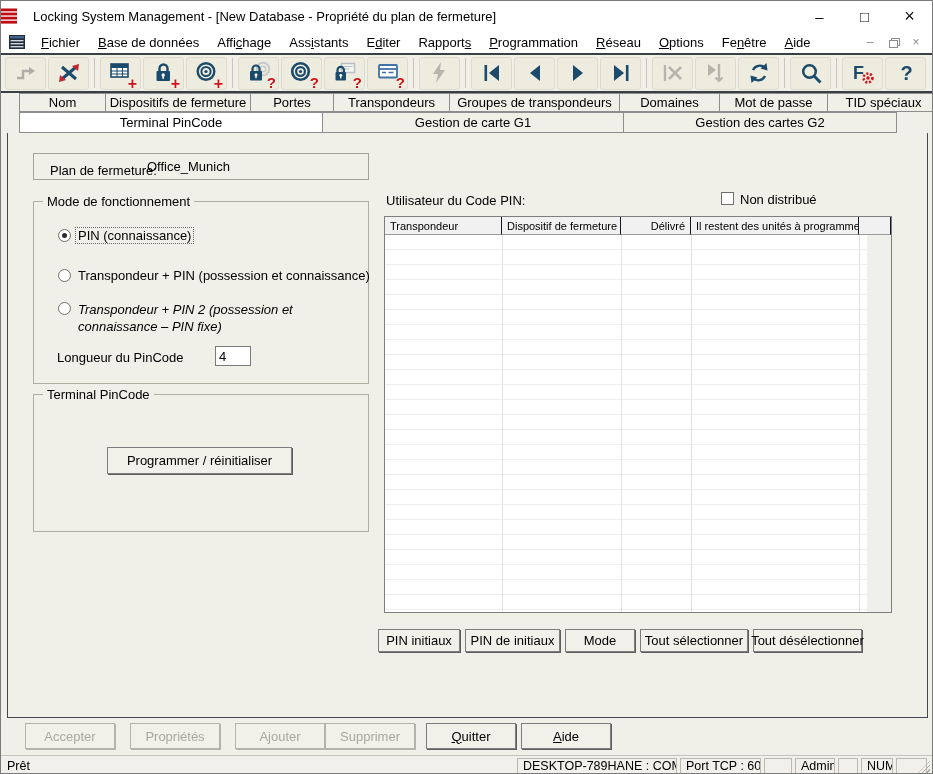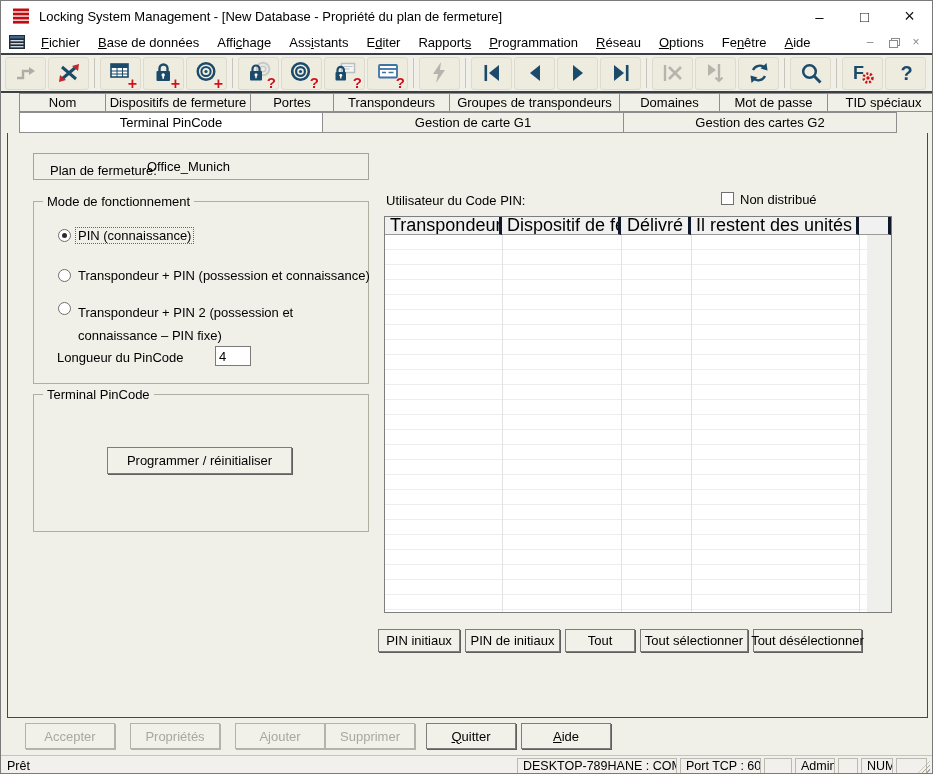--- a/index.html
+++ b/index.html
@@ -2,21 +2,21 @@
 <html><head>
 <meta charset="utf-8">
 <style>
   html,body{margin:0;padding:0;background:#d4d0c8;}
   *{box-sizing:border-box;}
   .window{position:relative;width:933px;height:774px;background:#f0efe8;
     font-family:"Liberation Sans","DejaVu Sans",sans-serif;font-size:13px;color:#000;
     border:1px solid #7a7a7a;overflow:hidden;}
   
   .titlebar{position:absolute;left:0;top:0;width:100%;height:30px;background:#fff;
-    display:flex;align-items:center;padding-left:12px;}
+    display:flex;align-items:center;padding-left:0;gap:6px;}
   .title-text{margin-left:8px;flex:1;font-size:13px;white-space:nowrap;}
   .win-controls{display:flex;height:100%;}
   .win-btn{width:45px;height:100%;display:flex;align-items:center;justify-content:center;
     font-size:15px;color:#111;cursor:default;}
   .win-btn.max{font-size:15px;}
   .win-btn.close{font-size:18px;}
   
   .menubar{position:absolute;left:0;top:30px;width:100%;height:22px;background:#fff;
     display:flex;align-items:center;padding-left:8px;}
   .menu-icon{width:17px;height:15px;margin-right:6px;}
@@ -52,34 +52,34 @@
   .fieldbox .flabel{position:absolute;left:16px;white-space:nowrap;margin-top:8px;}
   .fieldbox .fvalue{position:absolute;white-space:nowrap;}
   
   .groupbox{position:absolute;border:1px solid #b0ada1;}
   .gtitle{position:absolute;top:-8px;left:9px;background:#f0efe8;padding:0 4px;white-space:nowrap;}
   
   .radio{position:absolute;width:13px;height:13px;border-radius:50%;border:1px solid #6f6f6f;background:#fff;}
   .radio.sel::after{content:"";position:absolute;left:3px;top:3px;width:5px;height:5px;border-radius:50%;background:#2b2b2b;}
   .rlabel{position:absolute;white-space:nowrap;}
   .rlabel.focused{border:1px dotted #666;padding:0 2px;margin-left:-3px;}
-  .rlabel.wrap{white-space:normal;width:282px;line-height:23px;}
+  .rlabel.wrap{white-space:normal;width:282px;line-height:17px;font-style:italic;}
   .checkbox{position:absolute;width:13px;height:13px;border:1px solid #6f6f6f;background:#fff;}
   .textinput{position:absolute;border:1px solid #7a7a7a;background:#fff;font-size:13px;
     padding:1px 3px;font-family:"Liberation Sans","DejaVu Sans",sans-serif;}
   
   .btn{position:absolute;display:flex;align-items:center;justify-content:center;background:#f1f0e9;
     border:1px solid #7d7d7d;box-shadow:1px 1px 0 #5f5f5f;font-size:13px;white-space:nowrap;}
   .btn.dis{color:#a9a8a0;border-color:#b4b3ab;box-shadow:1px 1px 0 #b4b3ab;}
   .btn u{text-decoration:underline;}
   
   .listctl{position:absolute;border:1px solid #7e7e7e;background:#fff;}
   .lhead{display:flex;height:18px;background:#f1f1f1;}
-  .th{border-right:3px solid #0f172a;border-bottom:1px solid #9a9a9a;background:#f1f1f1;
-    display:flex;align-items:center;padding:0 5px;font-size:18px;white-space:nowrap;overflow:hidden;}
+  .th{border-right:1px solid #0f172a;border-bottom:1px solid #9a9a9a;background:#f1f1f1;
+    display:flex;align-items:center;padding:0 5px;font-size:11px;white-space:nowrap;overflow:hidden;}
   .th.right{justify-content:flex-end;}
   .lbody{position:absolute;left:0;top:18px;right:0;bottom:0;background:#fff;}
   .gridlines{position:absolute;left:0;top:0;bottom:0;right:24px;
     background:repeating-linear-gradient(to bottom,#fff 0 14px,#ededed 14px 15px);}
   .vline{position:absolute;top:0;bottom:0;width:1px;background:#e2e2e2;}
   .graystrip{position:absolute;top:0;bottom:0;right:0;width:24px;background:#efefec;}
   .plain-label{position:absolute;white-space:nowrap;}
   
   .footer{position:absolute;left:0;top:717px;width:100%;height:36px;background:#f0efe8;}
   
@@ -353,21 +353,21 @@
         <div class="vline" style="left:117px"></div>
         <div class="vline" style="left:236px"></div>
         <div class="vline" style="left:306px"></div>
         <div class="vline" style="left:474px"></div>
         <div class="graystrip"></div>
       </div>
     </div>
 
     <div class="btn" style="left:370px;top:496px;width:82px;height:23px">PIN initiaux</div>
     <div class="btn" style="left:457px;top:496px;width:95px;height:23px">PIN de initiaux</div>
-    <div class="btn" style="left:557px;top:496px;width:70px;height:23px">Tout</div>
+    <div class="btn" style="left:557px;top:496px;width:70px;height:23px">Mode</div>
     <div class="btn" style="left:632px;top:496px;width:108px;height:23px">Tout sélectionner</div>
     <div class="btn" style="left:745px;top:496px;width:109px;height:23px">Tout désélectionner</div>
   </div>
 
   <div class="footer">
     <div class="btn dis" style="left:24px;top:5px;width:90px;height:26px">
         <span>Accepter</span>
         <u></u>
         <span></span>
       </div>

